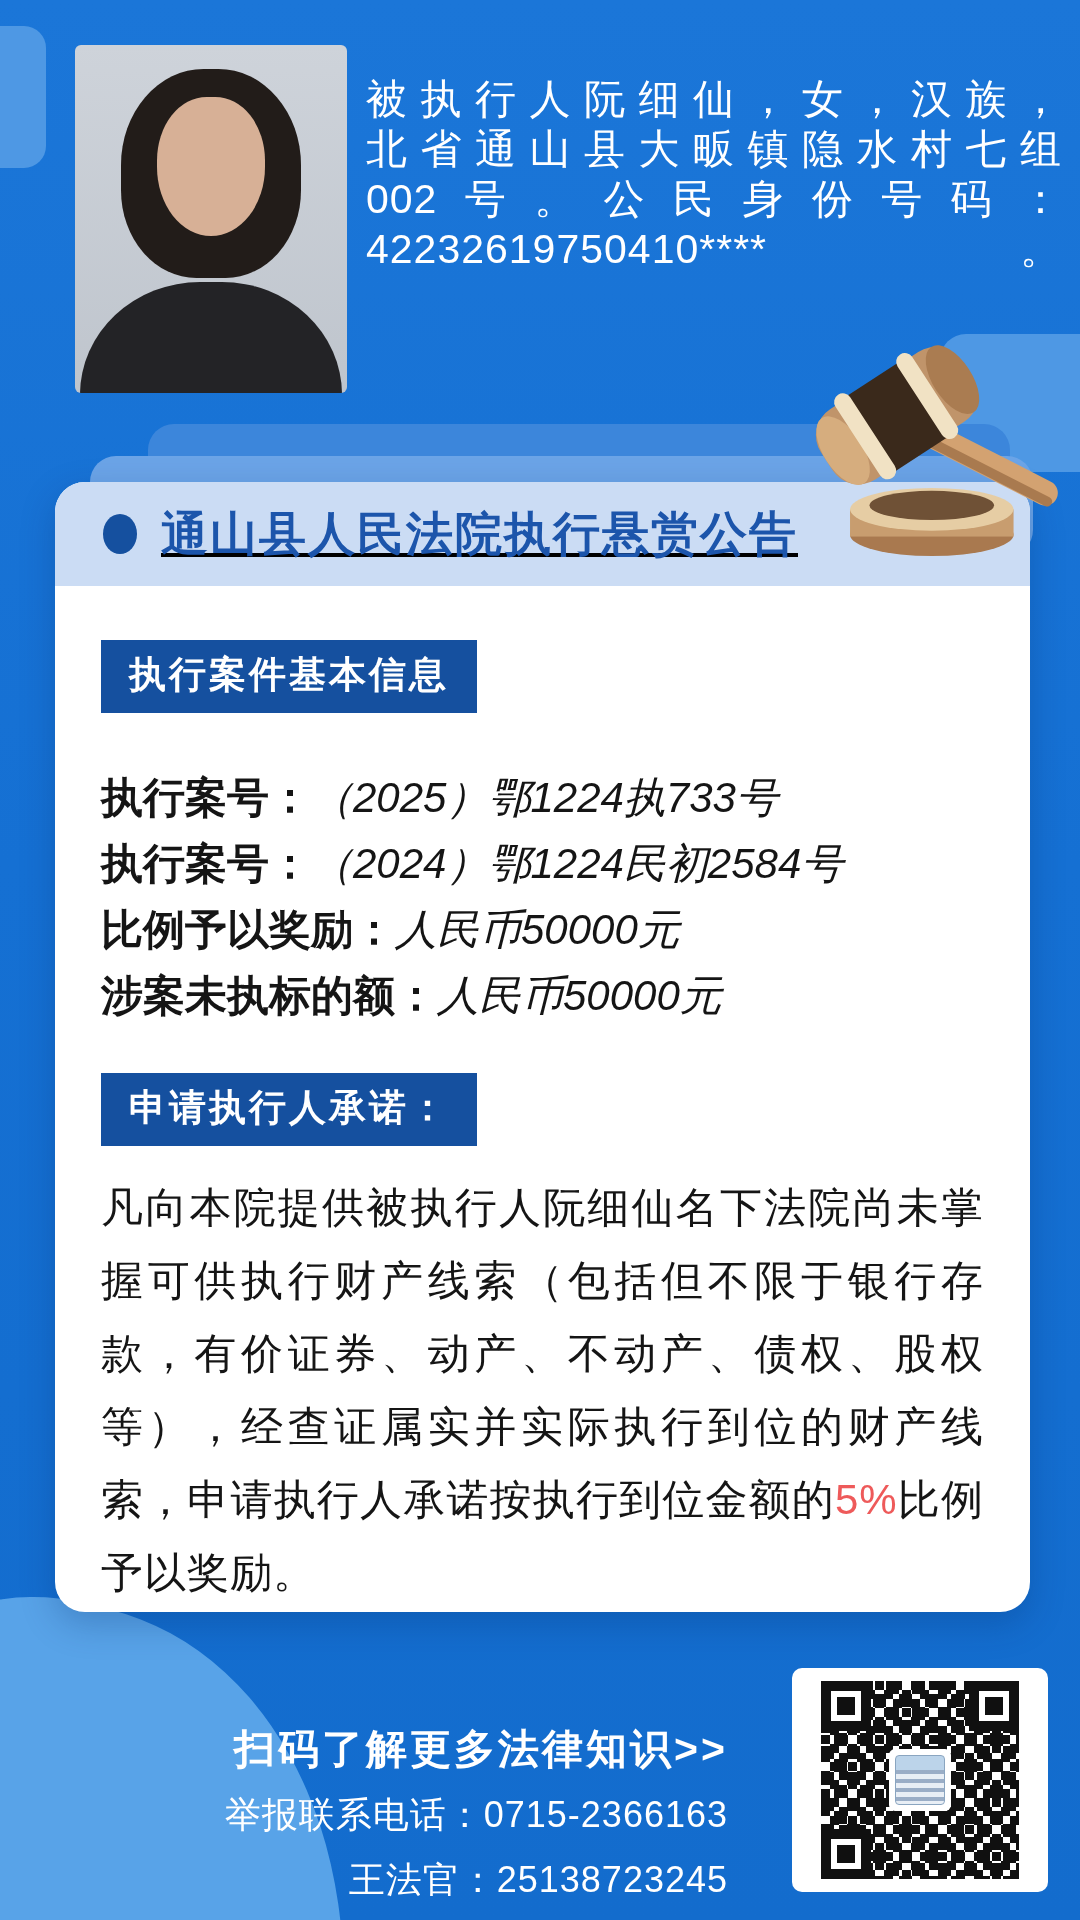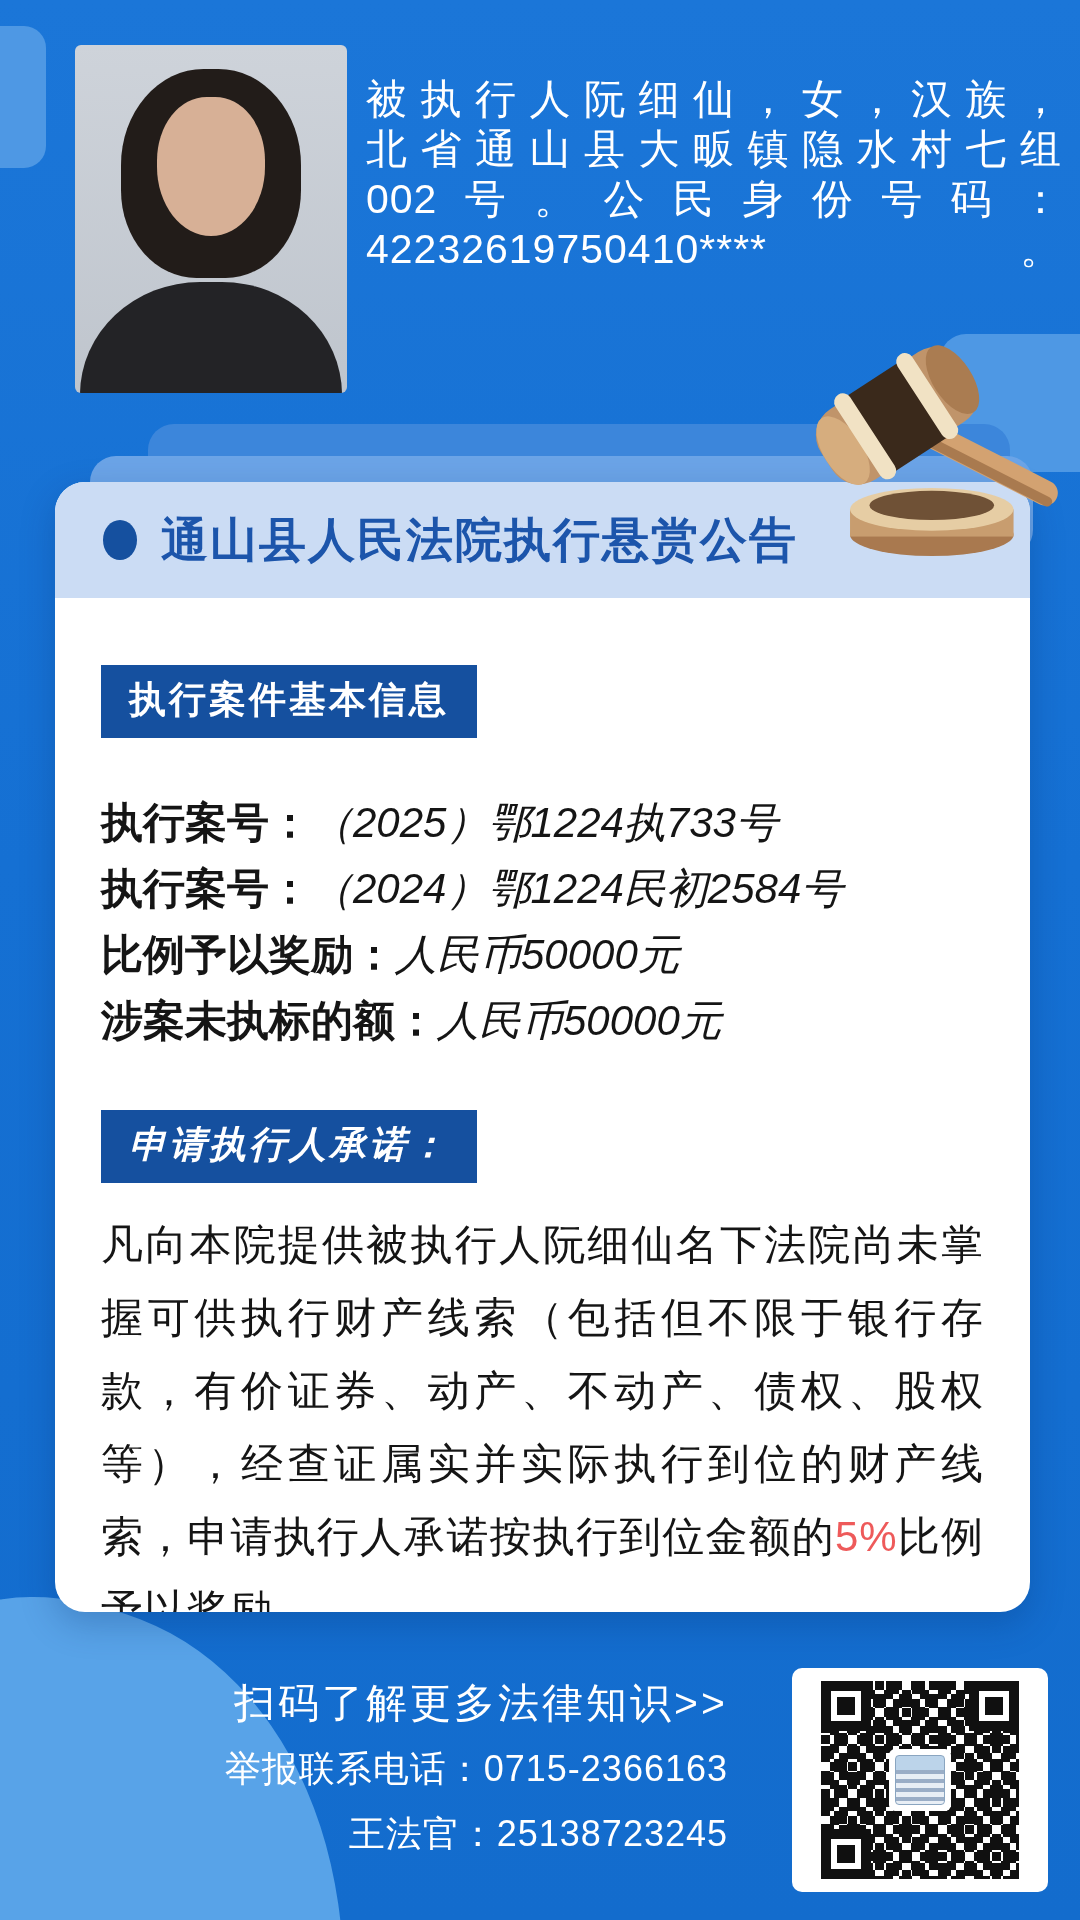--- a/index.html
+++ b/index.html
@@ -21,40 +21,40 @@
   
   .info{position:absolute;left:366px;top:74px;width:696px;}
   .info .line{font-size:41px;line-height:50px;color:#ffffff;letter-spacing:1px;
     text-align:justify;text-align-last:justify;text-justify:inter-character;white-space:nowrap;}
   
   .layer1{position:absolute;left:148px;top:424px;width:862px;height:100px;background:#3c86db;border-radius:26px;}
   .layer2{position:absolute;left:90px;top:456px;width:943px;height:100px;background:#6ba4e7;border-radius:26px;}
   
   .card{position:absolute;left:55px;top:482px;width:975px;height:1130px;border-radius:30px;
     background:#ffffff;overflow:hidden;box-shadow:0 12px 34px rgba(4,44,104,.25);}
-  .card-header{height:116px;background:#cbdcf4;display:flex;align-items:center;padding-left:48px;box-sizing:border-box;}
+  .card-header{height:104px;background:#cbdcf4;display:flex;align-items:center;padding-left:48px;box-sizing:border-box;text-decoration:underline;}
   .bullet{width:34px;height:40px;background:#15509f;border-radius:50%;margin-right:24px;flex:0 0 auto;}
   .title{font-size:47px;font-weight:800;color:#1c55ab;letter-spacing:2px;}
-  .card-body{padding:15px 46px;box-sizing:border-box;}
+  .card-body{padding:2px 46px;box-sizing:border-box;}
   .badge{display:inline-block;background:#15509f;color:#ffffff;font-size:37px;font-weight:700;
     padding:10px 28px 13px 28px;letter-spacing:3px;}
   .badge.case{margin-top:52px;}
-  .badge.promise{margin-top:56px;font-style:italic;}
+  .badge.promise{margin-top:44px;}
   .rows{margin-top:52px;}
   .row{font-size:42px;line-height:66px;color:#151515;white-space:nowrap;}
   .row .lbl{font-weight:700;}
   .row .val{font-weight:400;font-style:italic;}
   .para{margin-top:25px;font-size:42px;line-height:73px;color:#151515;letter-spacing:1px;
     text-align:justify;text-justify:inter-character;}
   .para .hl{color:#ee5a5a;}
   
   .gavel{position:absolute;left:778px;top:324px;width:292px;height:248px;}
   
   .footer-text{position:absolute;right:352px;top:1676px;text-align:right;color:#ffffff;}
-  .scan-title{font-size:41px;font-weight:400;letter-spacing:3px;white-space:nowrap;}
+  .scan-title{font-size:41px;font-weight:700;letter-spacing:3px;white-space:nowrap;margin-top:46px;}
   .contact{margin-top:14px;font-size:36px;font-weight:500;letter-spacing:1px;white-space:nowrap;}
   .contact.judge{margin-top:16px;}
   
   .qr-panel{position:absolute;left:792px;top:1668px;width:256px;height:224px;background:#ffffff;border-radius:10px;
     display:flex;align-items:center;justify-content:center;}
   .qr{position:relative;width:198px;height:198px;
     background-image:
       repeating-conic-gradient(from 0deg,#101010 0% 25%,transparent 0% 50%),
       repeating-conic-gradient(from 90deg,#101010 0% 25%,#ffffff 0% 50%);
     background-size:26px 26px,18px 18px;}

